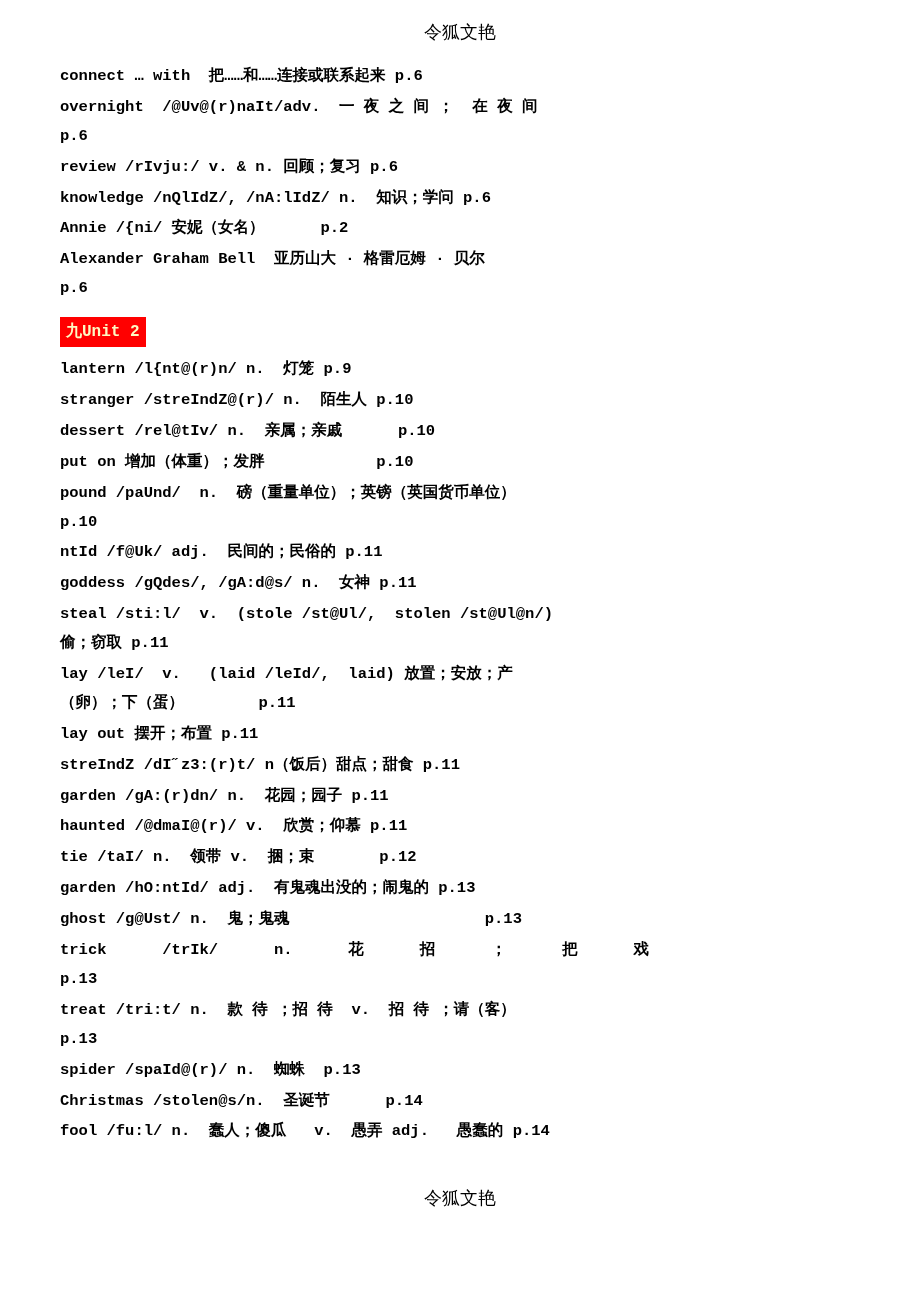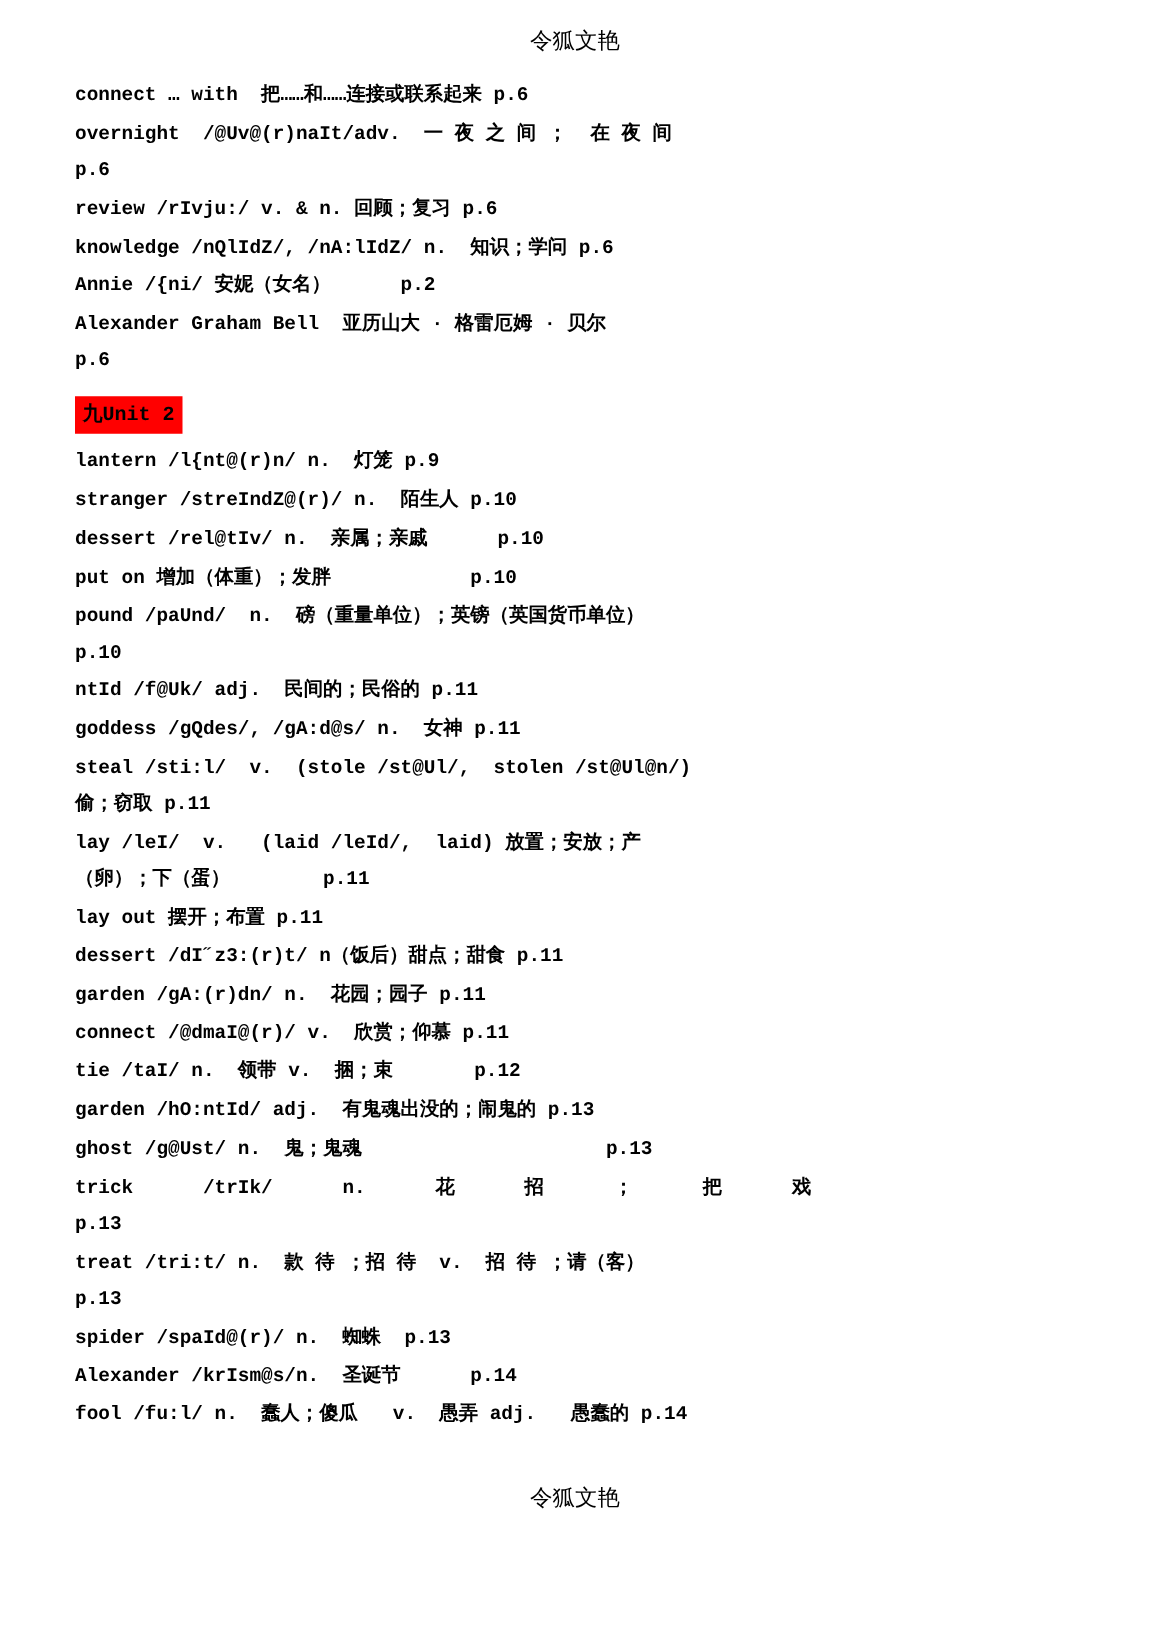--- a/index.html
+++ b/index.html
@@ -46,21 +46,21 @@
       word-break: break-word;
       font-family: 'Courier New', Courier, monospace;
       font-size: 15.5px;
       line-height: 1.8;
       font-weight: bold;
     }
 
     .unit-heading {
       display: inline-block;
       background-color: #ff0000;
-      color: #000000;
+      color: #fef9c3;
       font-weight: bold;
       font-size: 16px;
       padding: 1px 6px;
       margin: 6px 0 4px 0;
       font-family: 'Courier New', Courier, monospace;
     }
 
     .section-unit {
       margin: 8px 0 4px 0;
     }
@@ -96,32 +96,32 @@
       <div class="entry"><span class="entry-line">put on 增加（体重）；发胖            p.10</span></div>
       <div class="entry"><span class="entry-line">pound /paUnd/  n.  磅（重量单位）；英镑（英国货币单位）
 p.10</span></div>
       <div class="entry"><span class="entry-line">ntId /f@Uk/ adj.  民间的；民俗的 p.11</span></div>
       <div class="entry"><span class="entry-line">goddess /gQdes/, /gA:d@s/ n.  女神 p.11</span></div>
       <div class="entry"><span class="entry-line">steal /sti:l/  v.  (stole /st@Ul/,  stolen /st@Ul@n/)
 偷；窃取 p.11</span></div>
       <div class="entry"><span class="entry-line">lay /leI/  v.   (laid /leId/,  laid) 放置；安放；产
 （卵）；下（蛋）        p.11</span></div>
       <div class="entry"><span class="entry-line">lay out 摆开；布置 p.11</span></div>
-      <div class="entry"><span class="entry-line">dessert /dI˝z3:(r)t/ n（饭后）甜点；甜食 p.11</span></div>
+      <div class="entry"><span class="entry-line">streIndZ /dI˝z3:(r)t/ n（饭后）甜点；甜食 p.11</span></div>
       <div class="entry"><span class="entry-line">garden /gA:(r)dn/ n.  花园；园子 p.11</span></div>
-      <div class="entry"><span class="entry-line">connect /@dmaI@(r)/ v.  欣赏；仰慕 p.11</span></div>
+      <div class="entry"><span class="entry-line">haunted /@dmaI@(r)/ v.  欣赏；仰慕 p.11</span></div>
       <div class="entry"><span class="entry-line">tie /taI/ n.  领带 v.  捆；束       p.12</span></div>
       <div class="entry"><span class="entry-line">garden /hO:ntId/ adj.  有鬼魂出没的；闹鬼的 p.13</span></div>
       <div class="entry"><span class="entry-line">ghost /g@Ust/ n.  鬼；鬼魂                     p.13</span></div>
       <div class="entry"><span class="entry-line">trick      /trIk/      n.      花      招      ；      把      戏
 p.13</span></div>
       <div class="entry"><span class="entry-line">treat /tri:t/ n.  款 待 ；招 待  v.  招 待 ；请（客）
 p.13</span></div>
       <div class="entry"><span class="entry-line">spider /spaId@(r)/ n.  蜘蛛  p.13</span></div>
-      <div class="entry"><span class="entry-line">Alexander /krIsm@s/n.  圣诞节      p.14</span></div>
+      <div class="entry"><span class="entry-line">Christmas /stolen@s/n.  圣诞节      p.14</span></div>
       <div class="entry"><span class="entry-line">fool /fu:l/ n.  蠢人；傻瓜   v.  愚弄 adj.   愚蠢的 p.14</span></div>
     </div>
 
 </div>
 
 <div class="page-footer">
   <span>令狐文艳</span>
 </div>
 
 </body></html>

